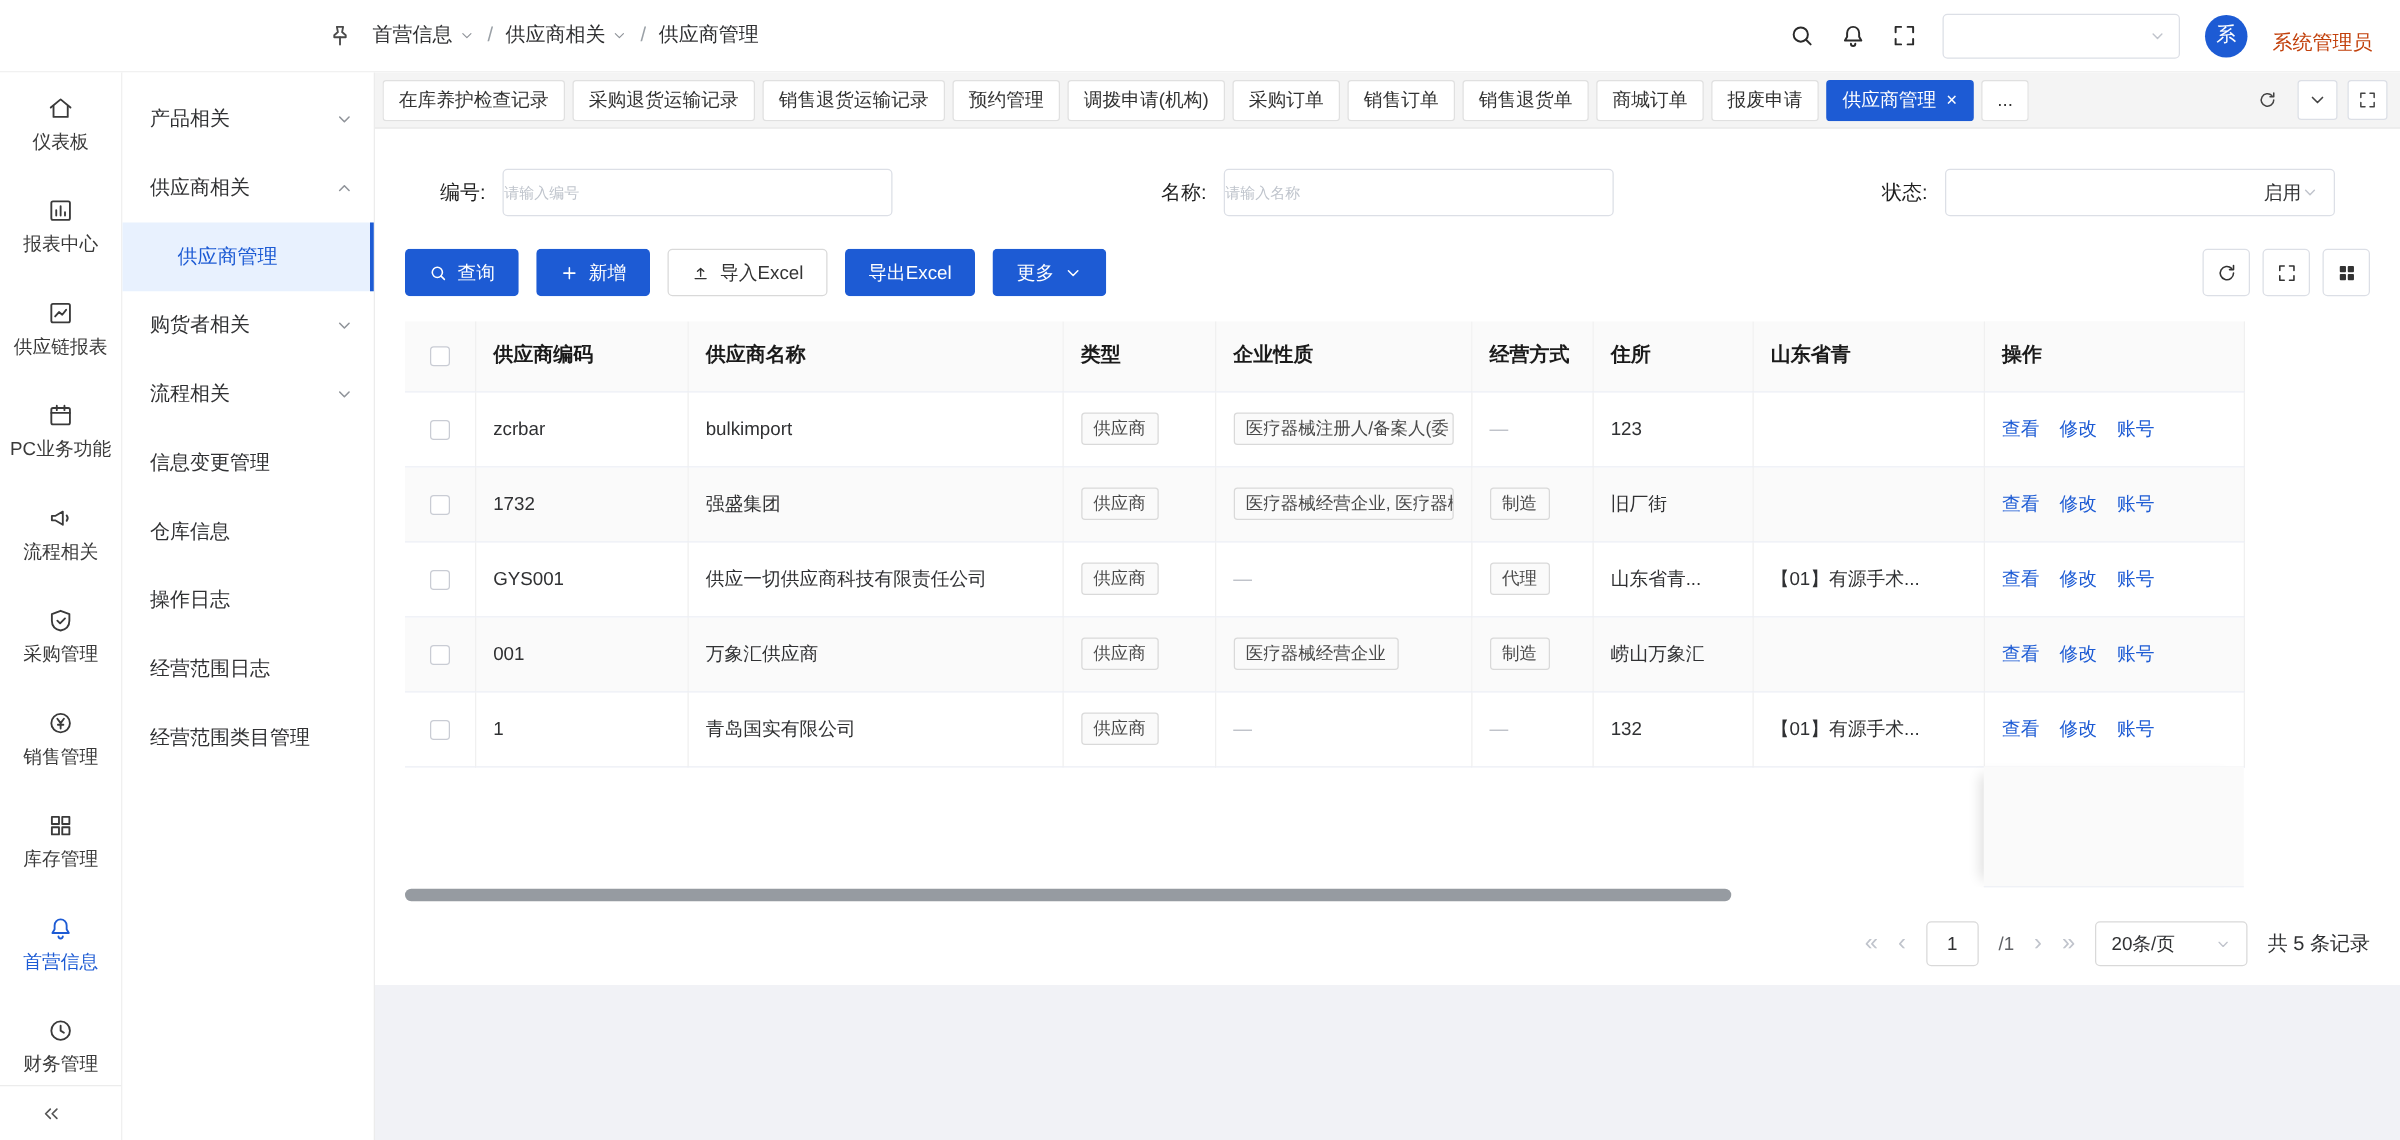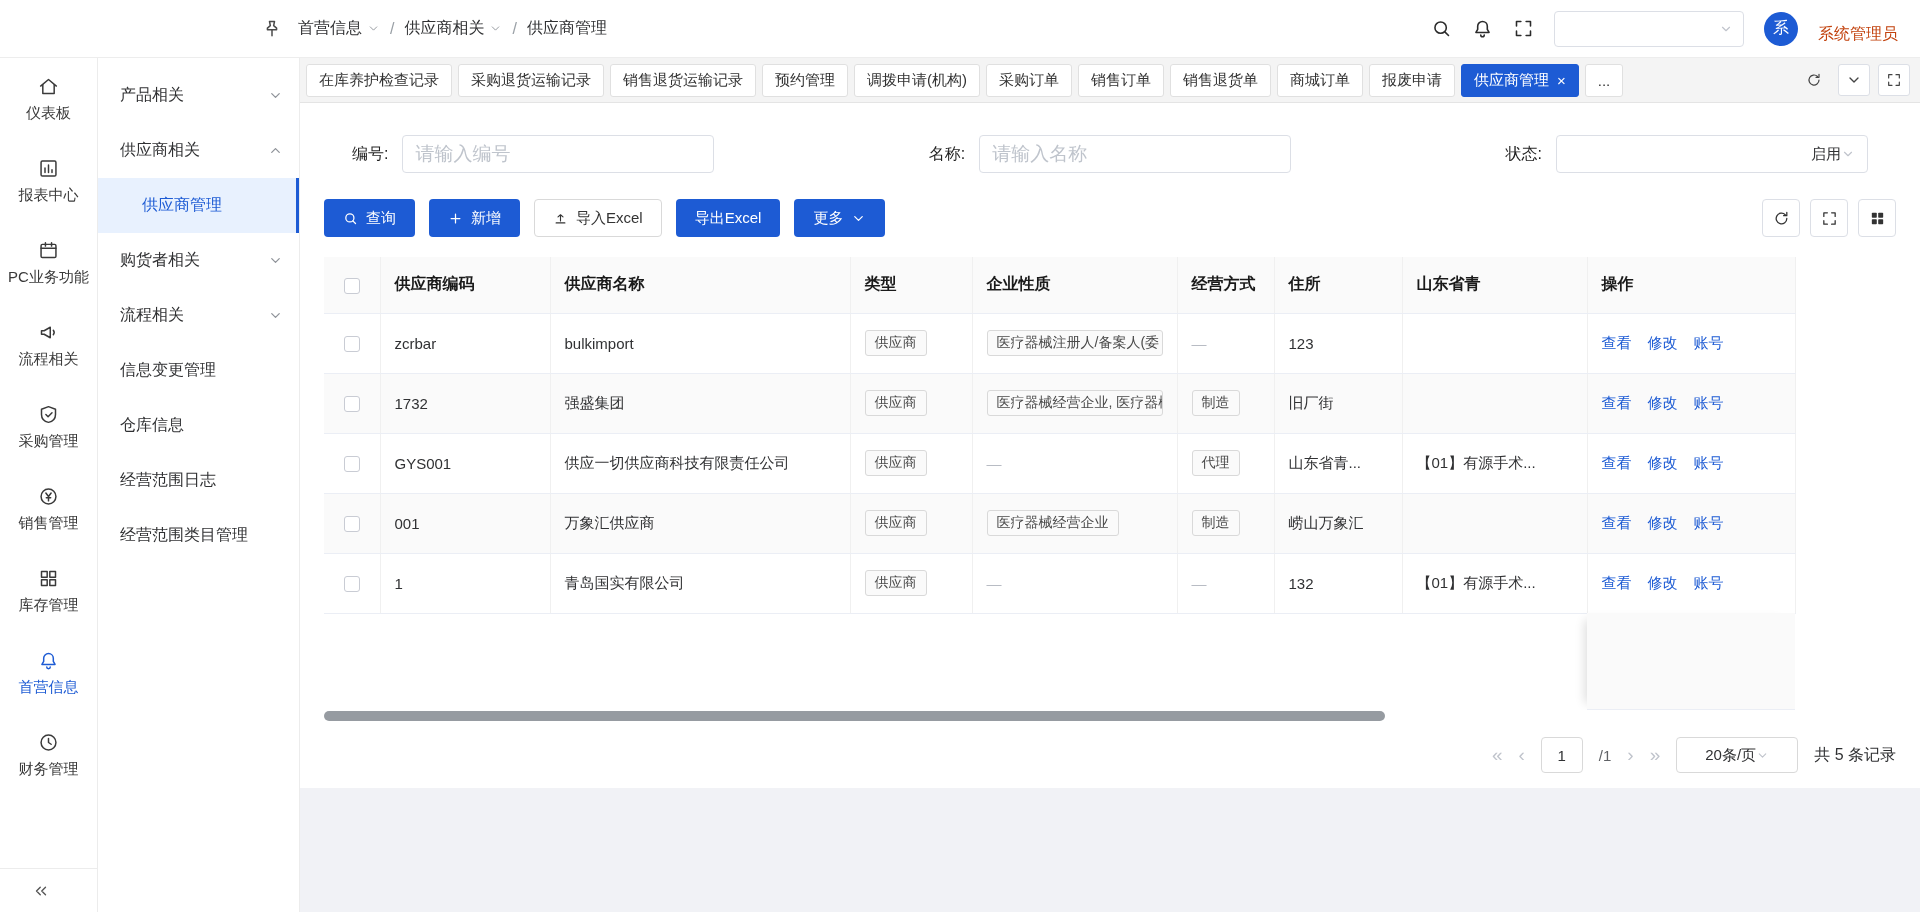--- a/index.html
+++ b/index.html
@@ -52,21 +52,21 @@
   .tab-tools { margin-left:auto; display:flex; align-items:center; gap:8px; padding-right:4px; }
   .tool-btn { width:32px; height:32px; border:1px solid #dcdfe6; border-radius:3px; background:#fff; display:flex; align-items:center; justify-content:center; color:#444; cursor:pointer; }
   .tool-btn.plain { border:none; background:transparent; }
   .tool-btn .ti { width:16px; height:16px; }
 
   .content { flex:1; display:flex; flex-direction:column; padding:0 24px; background:#fff; min-height:0; }
 
   .filter-row { margin-top:32px; display:flex; align-items:center; padding:0 28px; }
   .filter-group { display:flex; align-items:center; flex:1; }
   .filter-label { font-size:16px; color:#1f1f1f; margin-right:14px; white-space:nowrap; }
-  .filter-input { width:312px; height:38px; border:1px solid #dcdfe6; border-radius:4px; padding:0 12px; font-size:19px; color:#be185d; font-family:inherit; outline:none; }
+  .filter-input { width:312px; height:38px; border:1px solid #dcdfe6; border-radius:4px; padding:0 0; font-size:12px; color:#be185d; font-family:inherit; outline:none; }
   .filter-input::placeholder { color:#bfc4cc; }
   .filter-select { width:312px; height:38px; border:1px solid #dcdfe6; border-radius:4px; display:flex; align-items:center; justify-content:flex-end; padding:0 12px; font-size:15px; color:#303133; cursor:pointer; background:#fff; }
   .filter-select .chev { width:14px; height:14px; color:#c0c4cc; }
 
   .toolbar { margin-top:26px; display:flex; align-items:center; gap:14px; }
   .btn { height:38px; border-radius:4px; display:flex; align-items:center; gap:8px; padding:0 18px; font-size:15px; cursor:pointer; border:1px solid transparent; white-space:nowrap; }
   .btn.primary { background:#1d5bd4; color:#fff; }
   .btn.plain { background:#fff; border-color:#d9d9d9; color:#333; }
   .btn .bi { width:15px; height:15px; }
   .toolbar-right { margin-left:auto; display:flex; gap:10px; }
@@ -87,21 +87,21 @@
   .op-cellwrap { display:flex; gap:16px; }
   .op-link { color:#1d5bd4; cursor:pointer; text-decoration:none; }
   .op-filler { position:absolute; left:1263px; top:356px; width:208px; height:97px; background:#fafafa; box-shadow:-9px 0 10px -7px rgba(0,0,0,0.14); border-bottom:1px solid #ebeef5; }
 
   .hscroll { width:1263px; height:12px; position:relative; cursor:pointer; }
   .hscroll .thumb { position:absolute; left:0; top:1px; height:10px; width:84%; background:#969ba1; border-radius:5px; }
 
   .pagination { height:66px; display:flex; align-items:center; justify-content:flex-end; gap:16px; font-size:15px; color:#606266; }
   .pg-arrow { color:#c0c4cc; font-size:19px; cursor:default; user-select:none; }
   .pg-page { width:42px; height:36px; border:1px solid #d9d9d9; border-radius:4px; display:flex; align-items:center; justify-content:center; color:#303133; cursor:pointer; background:#fff; }
-  .pg-size { width:122px; height:36px; border:1px solid #d9d9d9; border-radius:4px; display:flex; align-items:center; justify-content:center; padding:0 12px; color:#303133; cursor:pointer; background:#fff; }
+  .pg-size { width:122px; height:36px; border:1px solid #d9d9d9; border-radius:4px; display:flex; align-items:center; justify-content:space-between; padding:0 12px; color:#303133; cursor:pointer; background:#fff; }
   .pg-size .chev { width:13px; height:13px; color:#c0c4cc; }
   .pg-total { color:#303133; font-size:16px; }
   .bottom-strip { flex:1; background:#f1f2f6; margin:0 -24px; }
 </style>
 </head>
 <body>
 
 <header class="topbar">
   <div class="topbar-left">
     <span class="pin-wrap">
@@ -175,20 +175,29 @@
             <svg viewBox="0 0 24 24" fill="none" stroke="currentColor" stroke-width="1.7" stroke-linecap="round" stroke-linejoin="round">
               <rect x="3.5" y="3.5" width="17" height="17" rx="1.5"></rect>
               <path d="M8 16.5v-5M12 16.5V8M16 16.5v-3"></path>
             </svg>
           </span>
     <span class="s-label">报表中心</span>
   </div>
         <div class="side-item">
     <span class="s-icon">
             <svg viewBox="0 0 24 24" fill="none" stroke="currentColor" stroke-width="1.7" stroke-linecap="round" stroke-linejoin="round">
+              <rect x="3.5" y="3.5" width="17" height="17" rx="1.5"></rect>
+              <path d="M7 15l3.5-4 3 2.5L17 9"></path>
+            </svg>
+          </span>
+    <span class="s-label">供应链报表</span>
+  </div>
+        <div class="side-item">
+    <span class="s-icon">
+            <svg viewBox="0 0 24 24" fill="none" stroke="currentColor" stroke-width="1.7" stroke-linecap="round" stroke-linejoin="round">
               <rect x="3.5" y="5" width="17" height="15" rx="1.5"></rect>
               <path d="M3.5 9.5h17M8.5 3v4M15.5 3v4"></path>
             </svg>
           </span>
     <span class="s-label">PC业务功能</span>
   </div>
         <div class="side-item">
     <span class="s-icon">
             <svg viewBox="0 0 24 24" fill="none" stroke="currentColor" stroke-width="1.7" stroke-linecap="round" stroke-linejoin="round">
               <path d="M4 10v4h3l7 4V6l-7 4H4z"></path>
@@ -291,20 +300,24 @@
               <path d="M6 9l6 6 6-6"></path>
             </svg>
     </span>
   </div>
         <div class="menu-item leaf">
     <span class="m-label">信息变更管理</span>
 
   </div>
         <div class="menu-item leaf">
     <span class="m-label">仓库信息</span>
+
+  </div>
+        <div class="menu-item leaf">
+    <span class="m-label">操作日志</span>
 
   </div>
         <div class="menu-item leaf">
     <span class="m-label">经营范围日志</span>
 
   </div>
         <div class="menu-item leaf">
     <span class="m-label">经营范围类目管理</span>
 
   </div>

